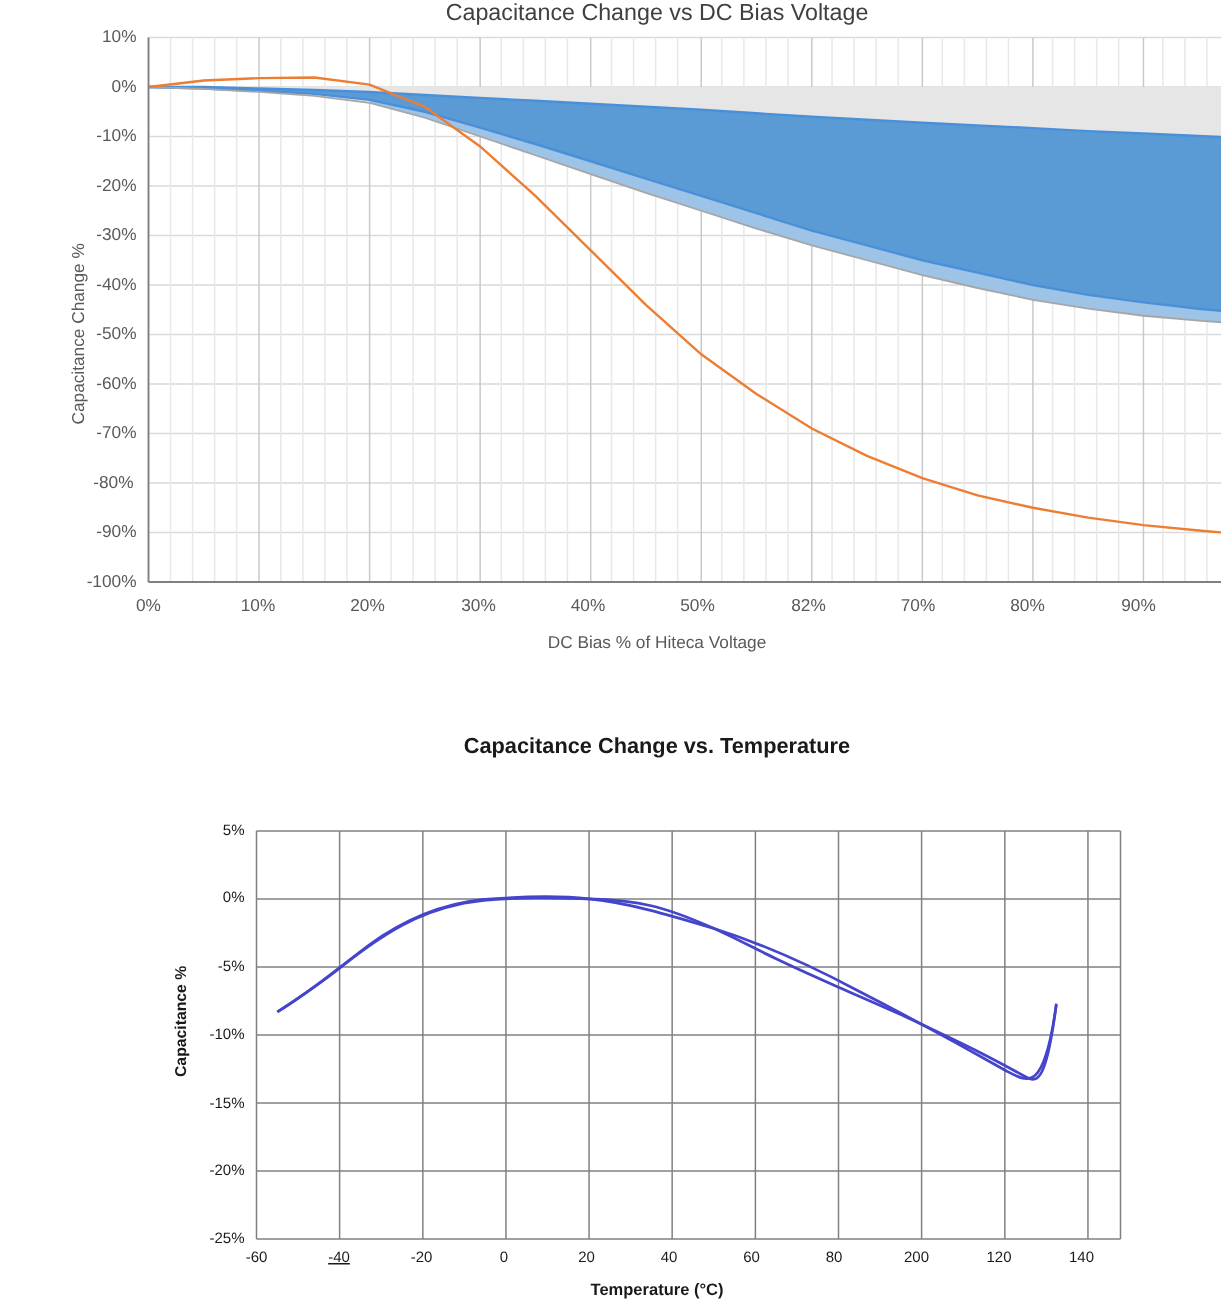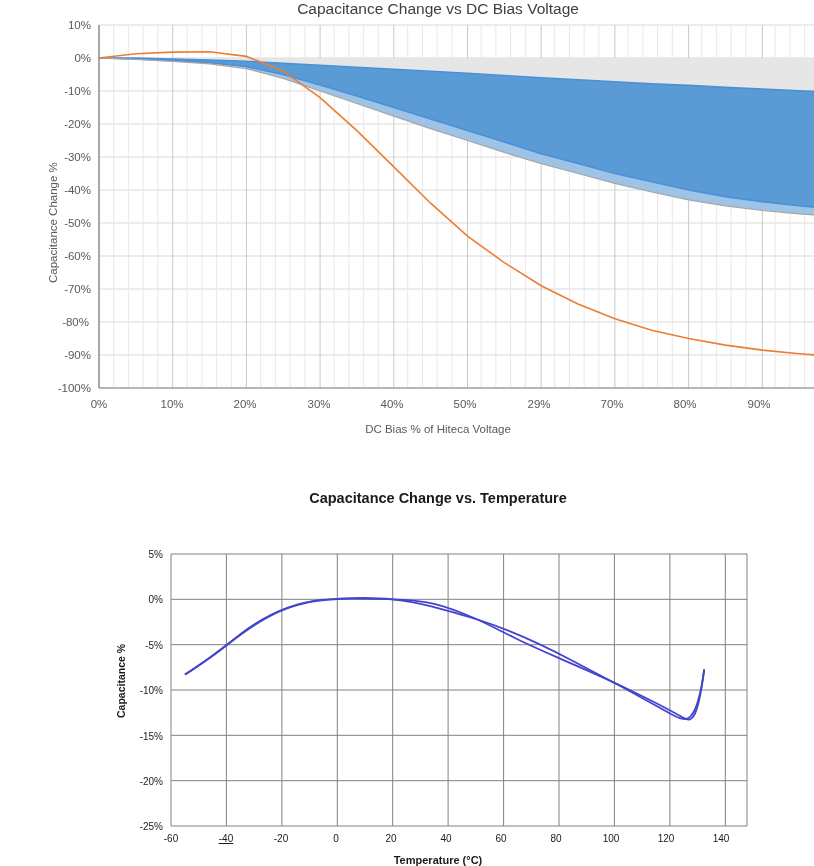--- a/index.html
+++ b/index.html
@@ -109,21 +109,21 @@
     <div class="ytick" style="left:8px; width:50px; top:304px;">-80%</div>
     <div class="ytick" style="left:10px; width:50px; top:337px;">-90%</div>
     <div class="ytick" style="left:10px; width:50px; top:370px;">-100%</div>
 
     <div class="xtick" style="left:68px;  top:380px;">0%</div>
     <div class="xtick" style="left:141px; top:380px;">10%</div>
     <div class="xtick" style="left:214px; top:380px;">20%</div>
     <div class="xtick" style="left:288px; top:380px;">30%</div>
     <div class="xtick" style="left:361px; top:380px;">40%</div>
     <div class="xtick" style="left:434px; top:380px;text-align:center;">50%</div>
-    <div class="xtick" style="left:508px; top:380px;">29%</div>
+    <div class="xtick" style="left:508px; top:380px;">82%</div>
     <div class="xtick" style="left:581px; top:380px;">70%</div>
     <div class="xtick" style="left:654px; top:380px;">80%</div>
     <div class="xtick" style="left:728px; top:380px;">90%</div>
     <div class="xtick" style="left:801px; top:380px;">100%</div>
 
     <div class="xlabel" style="top:405px;">DC Bias % of Hiteca Voltage</div>
 
     <div class="series-label hiteca" style="left:643px; top:120px;">
       <span>Hiteca</span><span class="tm">TM</span>
     </div>
@@ -241,21 +241,21 @@
     <div class="ytick" style="left:96px; width:36px; top:320px;">-25%</div>
 
     <div class="xtick" style="left:140px; top:327px;">-60</div>
     <div class="xtick" style="left:195px; top:327px;text-decoration:underline;">-40</div>
     <div class="xtick" style="left:250px; top:327px;text-align:right;">-20</div>
     <div class="xtick" style="left:305px; top:327px;">0</div>
     <div class="xtick" style="left:360px; top:327px;">20</div>
     <div class="xtick" style="left:415px; top:327px;">40</div>
     <div class="xtick" style="left:470px; top:327px;">60</div>
     <div class="xtick" style="left:525px; top:327px;">80</div>
-    <div class="xtick" style="left:580px; top:327px;">100</div>
+    <div class="xtick" style="left:580px; top:327px;">200</div>
     <div class="xtick" style="left:635px; top:327px;">120</div>
     <div class="xtick" style="left:690px; top:327px;">140</div>
 
     <div class="xlabel" style="top:348px;">Temperature (°C)</div>
 
     <svg width="814" height="360" viewBox="0 0 814 360" style="position:absolute; left:0; top:0;">
       <rect x="140" y="48" width="576" height="272" fill="#ffffff"></rect>
 
       <g stroke="#808080" stroke-width="1">
         <line x1="140" y1="48" x2="716" y2="48"></line>

